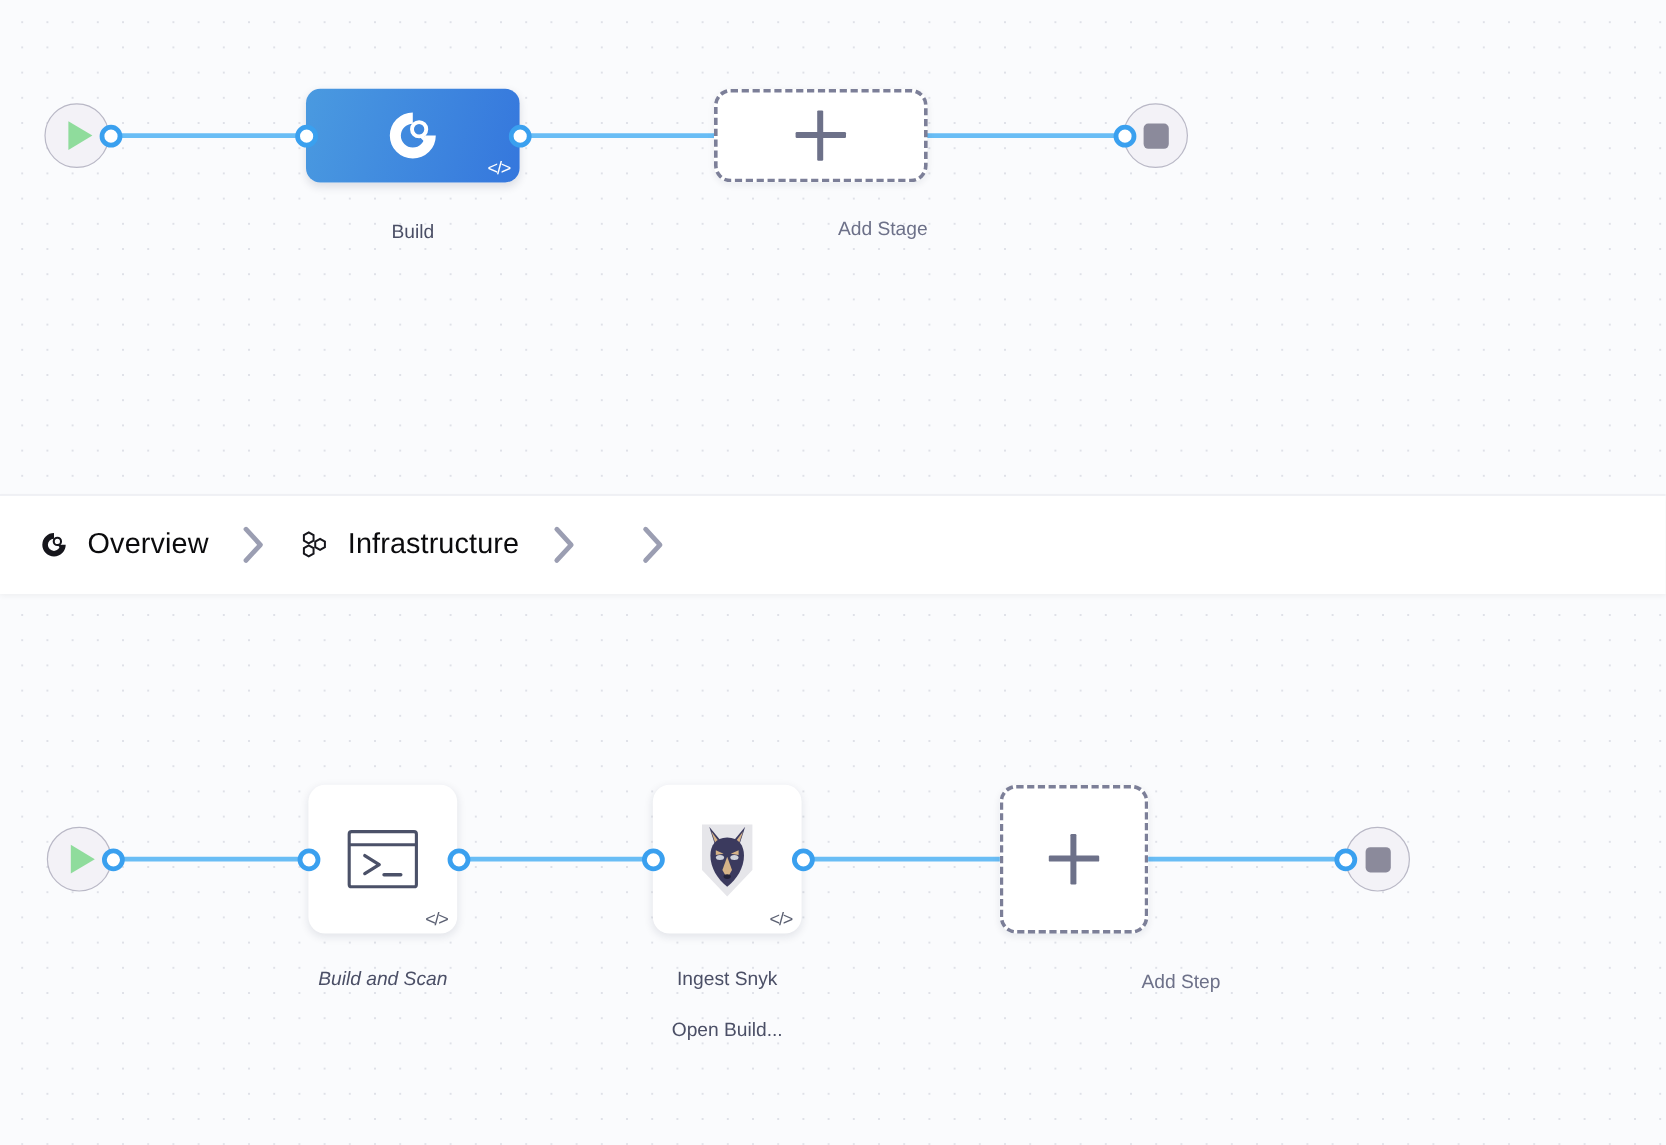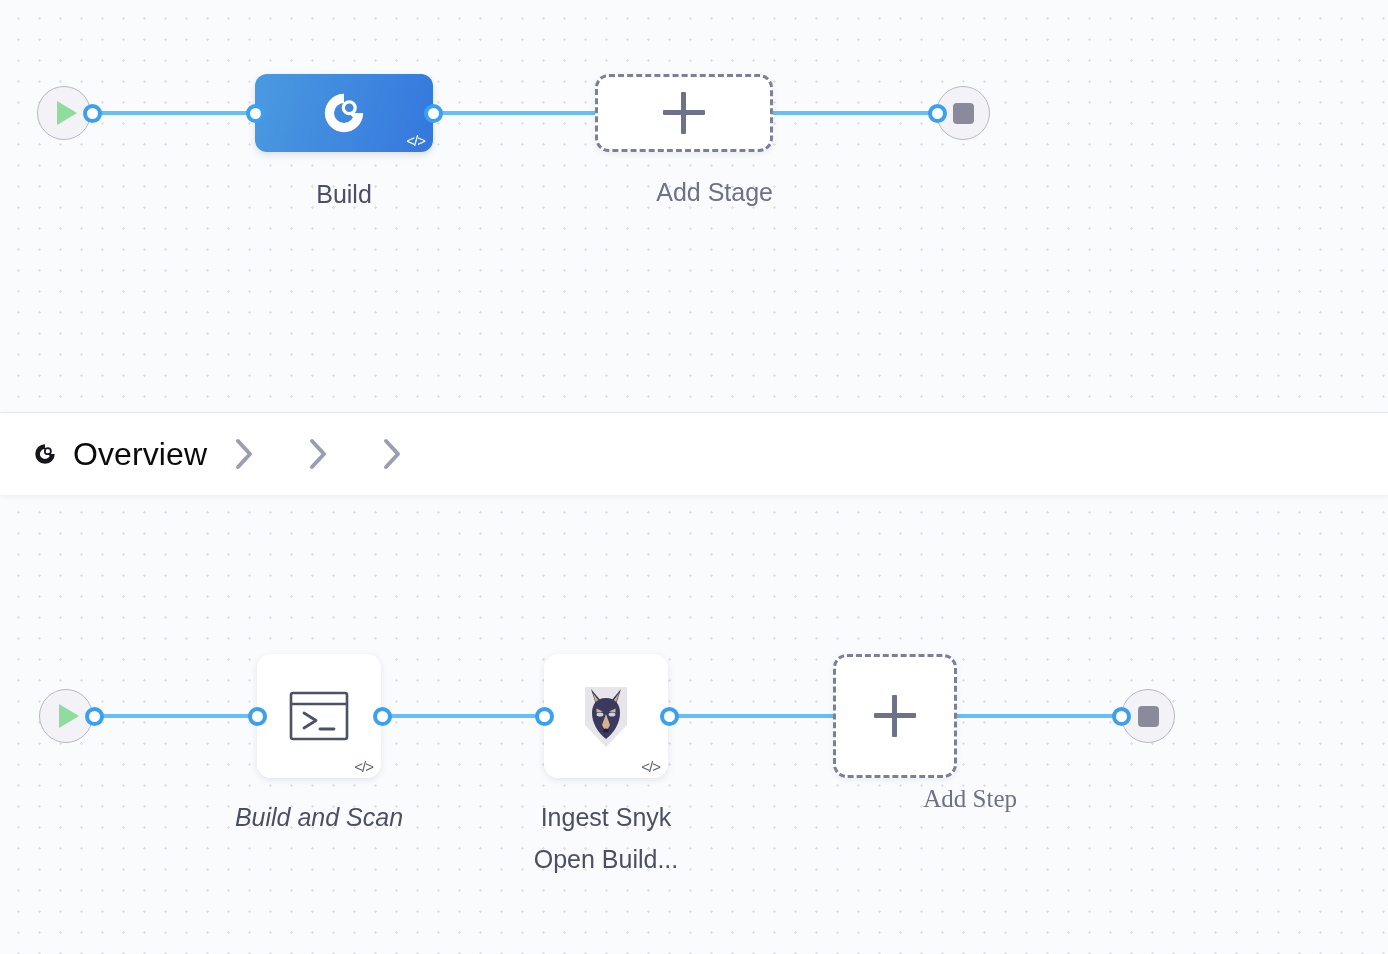--- a/index.html
+++ b/index.html
@@ -51,21 +51,21 @@
   .tab {
     display: flex;
     align-items: center;
     gap: 14px;
     height: 82px;
     padding: 0 0 0 0;
     position: relative;
     cursor: pointer;
   }
   .tab .tab-label {
-    font-size: 32px;
+    font-size: 24px;
     color: #0b0b0d;
     letter-spacing: .1px;
     white-space: nowrap;
   }
   .tab.active .tab-label { font-weight: bold; }
   .tab.active::after {
     content: "";
     position: absolute;
     left: 0;
     right: 0;
@@ -202,21 +202,21 @@
     line-height: 1;
     letter-spacing: -1px;
   }
   .code-badge.light { color: #ffffff; }
   .code-badge.dark  { color: #5b6072; }
 
   
   .caption {
     position: absolute;
     text-align: center;
-    font-size: 25px;
+    font-size: 16px;
     color: #4b4f66;
     line-height: 42px;
     white-space: pre-line;
     z-index: 1;
   }
   .caption.muted { color: #6d7189; text-align: right; }
 </style>
 </head>
 <body>
 
@@ -271,20 +271,32 @@
       </span>
       <span class="tab-label">Overview</span>
     </div>
 
     <div class="tab-sep">
       <svg width="22" height="34" viewBox="0 0 22 34">
         <path d="M5 4 L17 17 L5 30" fill="none" stroke="#9b9eb2" stroke-width="4" stroke-linecap="round" stroke-linejoin="round"></path>
       </svg>
     </div>
 
+    <div class="tab">
+      <span class="tab-icon">
+        <svg width="28" height="28" viewBox="0 0 32 32">
+          <g fill="none" stroke="#16161c" stroke-width="1.9">
+            <path d="M10.6 4.2 l4.6 2.6 v5.3 l-4.6 2.6 l-4.6 -2.6 v-5.3 z"></path>
+            <path d="M10.6 16.6 l4.6 2.6 v5.3 l-4.6 2.6 l-4.6 -2.6 v-5.3 z"></path>
+            <path d="M21.4 10.4 l4.6 2.6 v5.3 l-4.6 2.6 l-4.6 -2.6 v-5.3 z"></path>
+          </g>
+        </svg>
+      </span>
+      <span class="tab-label">Infrastructure</span>
+    </div>
 
     <div class="tab-sep">
       <svg width="22" height="34" viewBox="0 0 22 34">
         <path d="M5 4 L17 17 L5 30" fill="none" stroke="#9b9eb2" stroke-width="4" stroke-linecap="round" stroke-linejoin="round"></path>
       </svg>
     </div>
 
 
     <div class="tab-sep">
       <svg width="22" height="34" viewBox="0 0 22 34">
@@ -346,21 +358,21 @@
         </svg>
         <span class="code-badge dark">&lt;/&gt;</span>
       </div>
       <div class="port" style="left:660px;"></div>
       <div class="caption" style="left:484px; width:244px; top:80px;">Ingest Snyk
 Open Build...</div>
 
       <div class="node add-node add-step-node" style="left:833px;">
         <div class="plus"></div>
       </div>
-      <div class="caption muted" style="left:773px; width:244px; top:62px;font-family:Liberation Serif, serif;">Add Step</div>
+      <div class="caption muted" style="left:773px; width:244px; top:82px;">Add Step</div>
 
       <div class="port" style="left:1112px;"></div>
       <div class="terminal" style="left:1121px;">
         <div class="stop-sq"></div>
       </div>
 
     </div>
   </div>
 
 </div>

